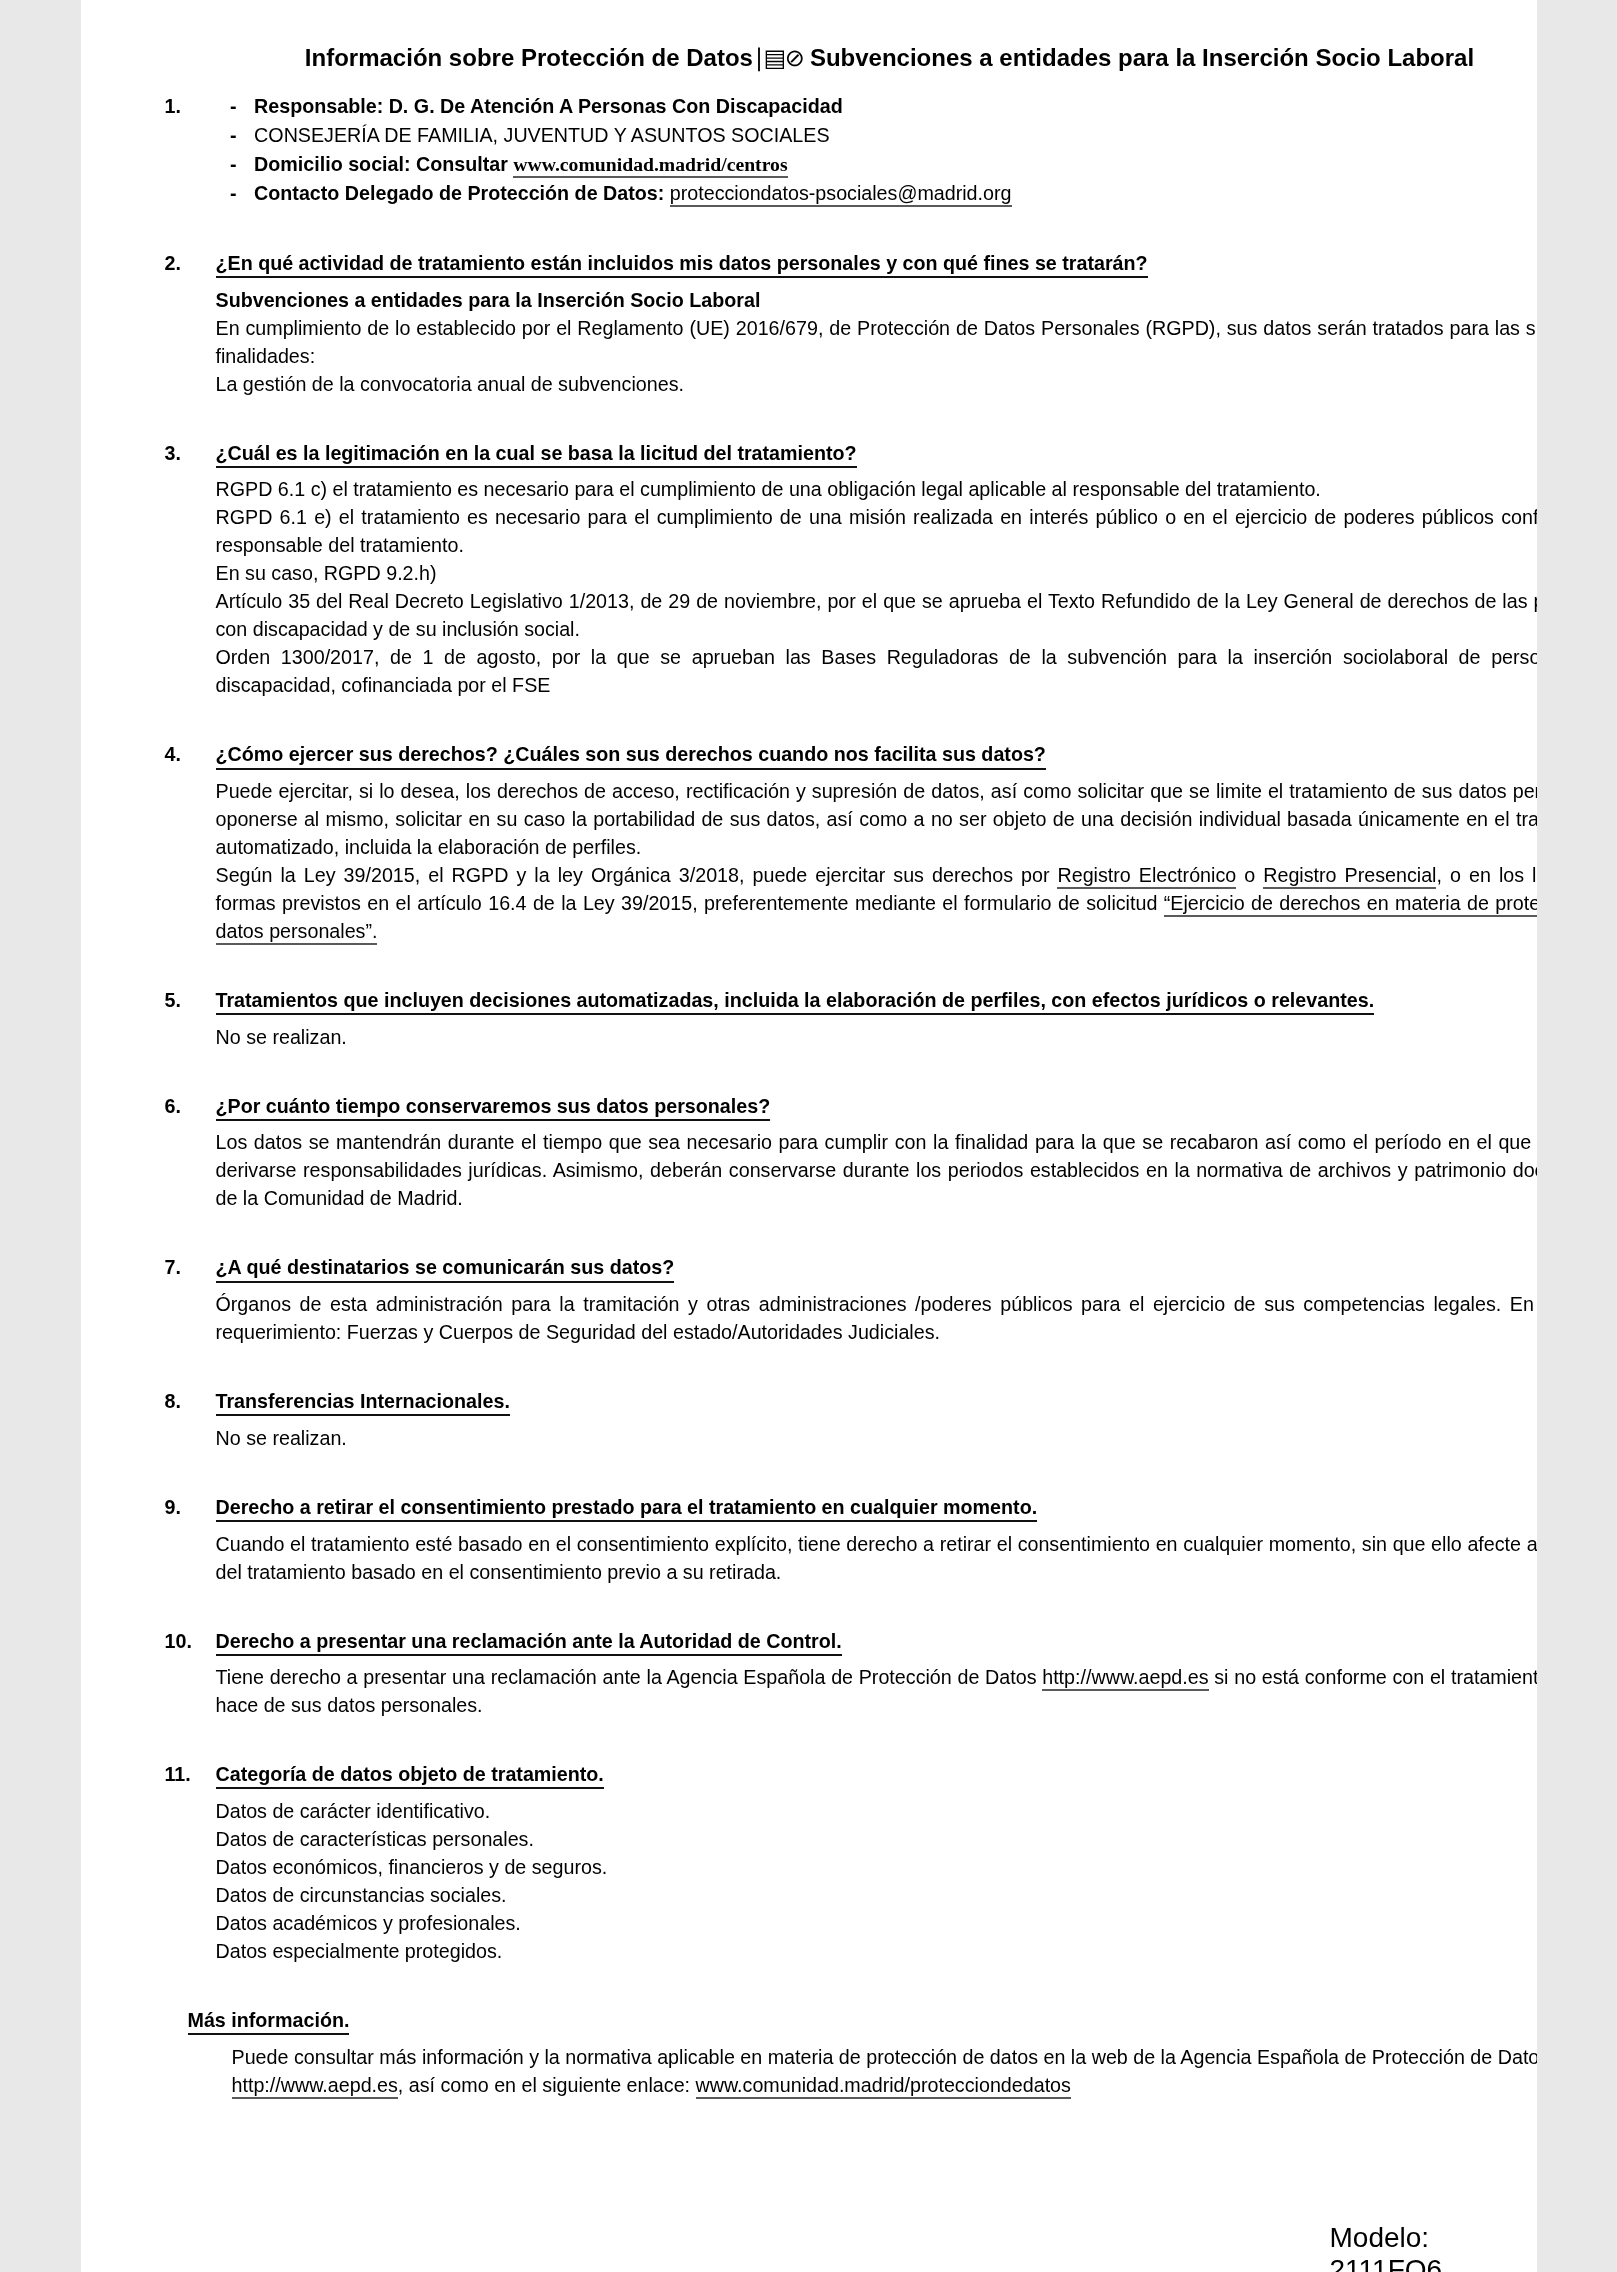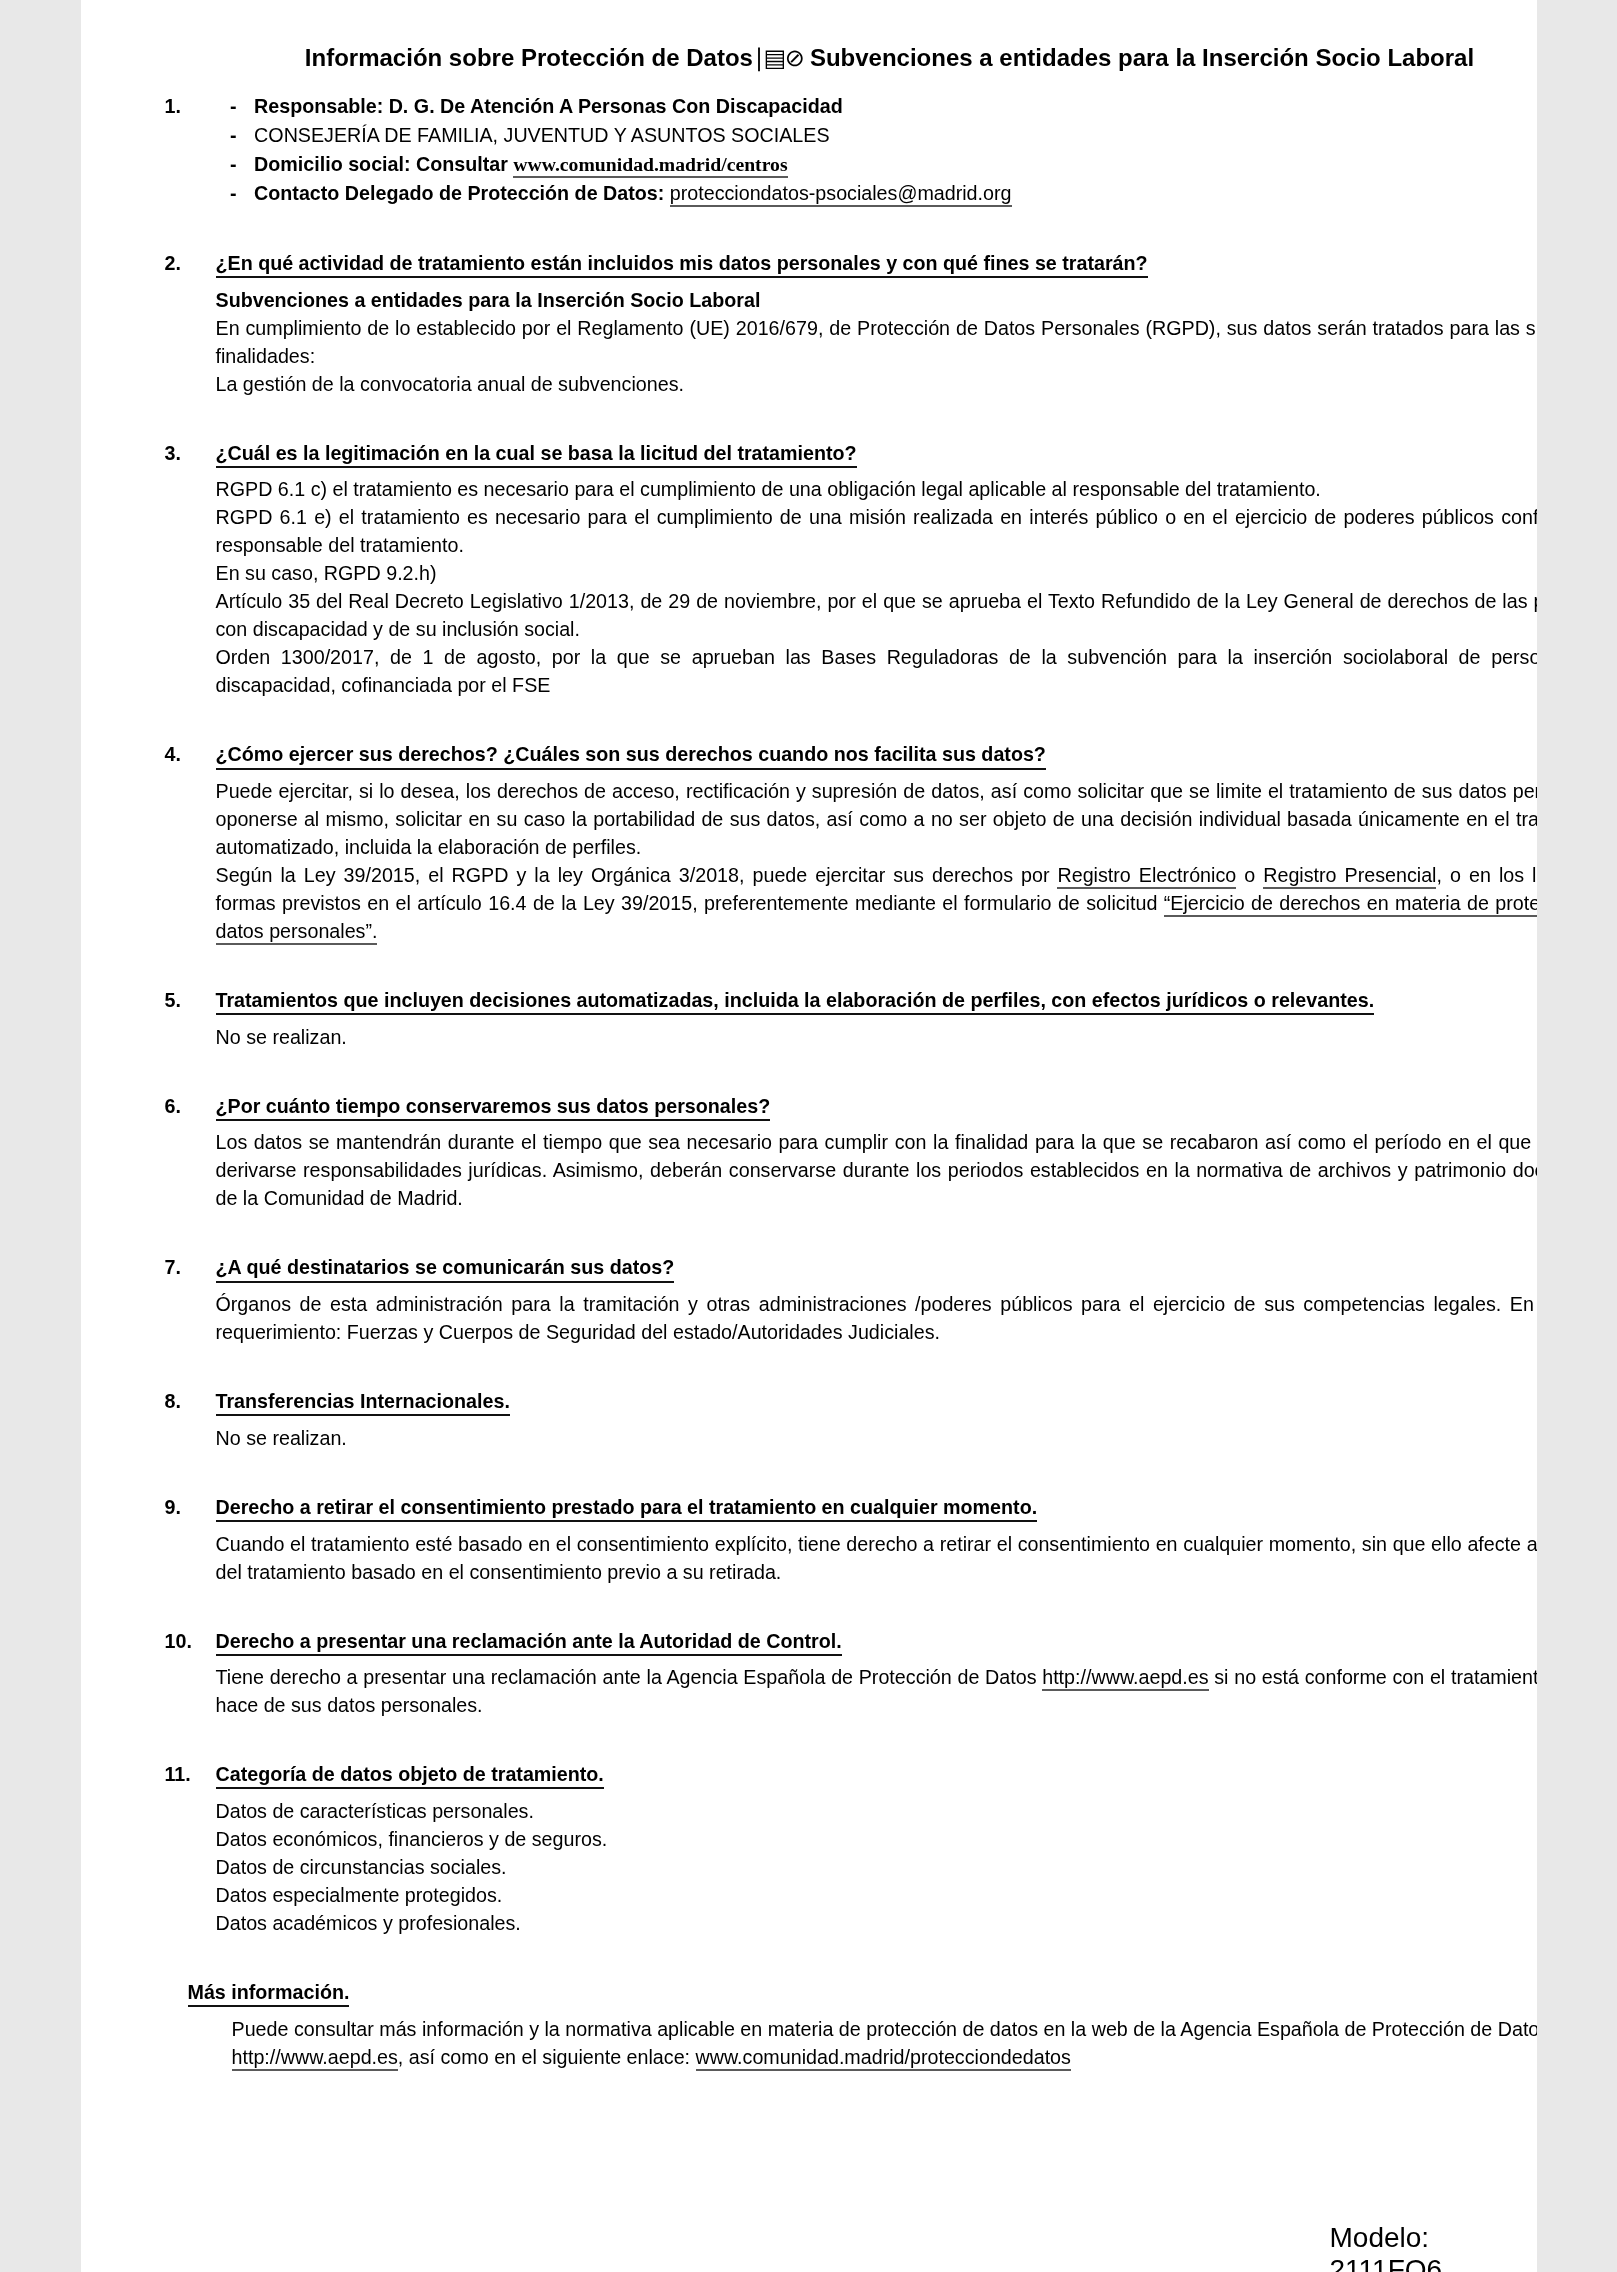--- a/index.html
+++ b/index.html
@@ -151,25 +151,26 @@
           <div class="num-col"><span class="num">10.</span></div>
           <div class="sec-col">
             <div class="sec-head"><span class="head-text">Derecho a presentar una reclamación ante la Autoridad de Control.</span></div>
             <div class="para justify"><span>Tiene derecho a presentar una reclamación ante la Agencia Española de Protección de Datos </span><span class="link">http://www.aepd.es</span><span> si no está conforme con el tratamiento que se hace de sus datos personales.</span></div>
           </div>
         </div>
         <div class="section">
           <div class="num-col"><span class="num">11.</span></div>
           <div class="sec-col">
             <div class="sec-head"><span class="head-text">Categoría de datos objeto de tratamiento.</span></div>
+            <div class="para"><span>Datos de carácter identificativo.</span></div>
             <div class="para"><span>Datos de características personales.</span></div>
             <div class="para"><span>Datos económicos, financieros y de seguros.</span></div>
             <div class="para"><span>Datos de circunstancias sociales.</span></div>
+            <div class="para"><span>Datos académicos y profesionales.</span></div>
             <div class="para"><span>Datos especialmente protegidos.</span></div>
-            <div class="para"><span>Datos académicos y profesionales.</span></div>
           </div>
         </div>
         <div class="section more">
           <div class="num-col"></div>
           <div class="sec-col">
             <div class="sec-head"><span class="head-text">Más información.</span></div>
             <div class="para"><span>Puede consultar más información y la normativa aplicable en materia de protección de datos en la web de la Agencia Española de Protección de Datos </span><span class="link">http://www.aepd.es</span><span>, así como en el siguiente enlace: </span><span class="link">www.comunidad.madrid/protecciondedatos</span></div>
           </div>
         </div>
       </div>

